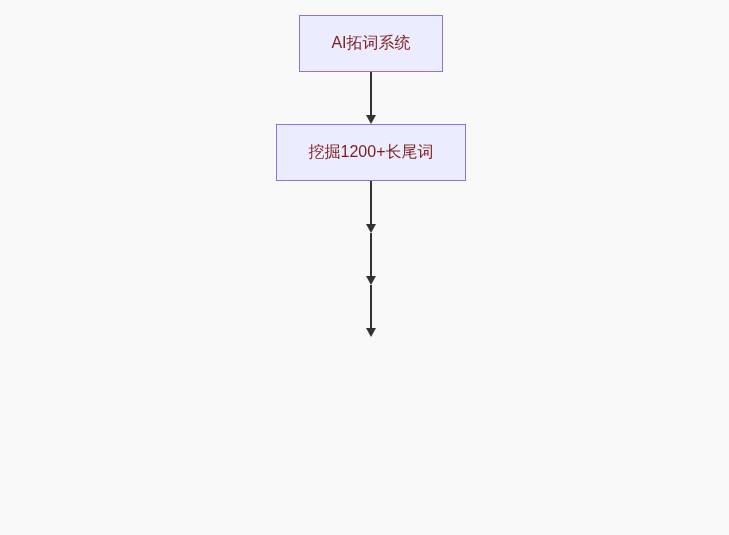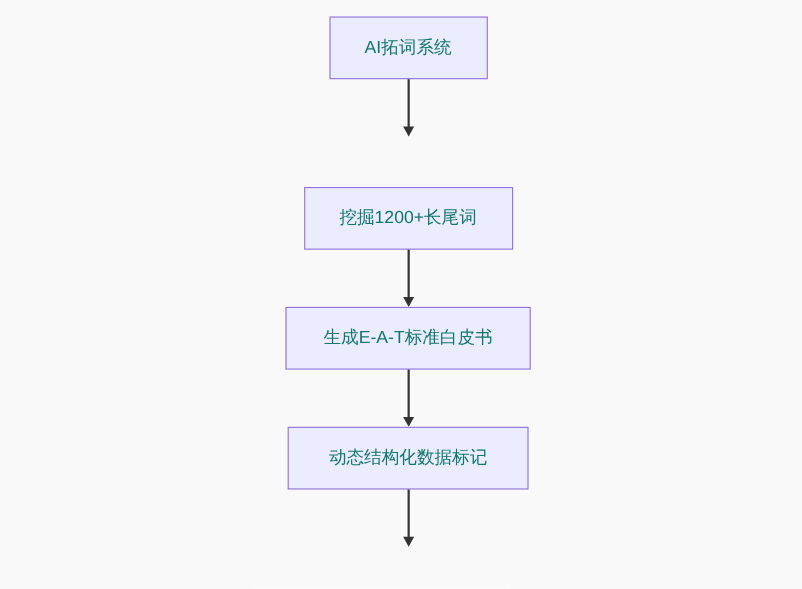--- a/index.html
+++ b/index.html
@@ -25,27 +25,27 @@
   }
   .node {
     box-sizing: border-box;
     height: 57px;
     padding: 0 28px;
     display: flex;
     align-items: center;
     justify-content: center;
     background: #ECECFF;
     border: 1px solid #9370DB;
-    color: #0f766e;
+    color: #7f1d1d;
     font-size: 16px;
     white-space: nowrap;
   }
   
   .node-0 { min-width: 144px; }
-  .node-1 { min-width: 190px; margin-top: 46px; }
+  .node-1 { min-width: 190px; }
   .node-2 { min-width: 223px; }
   .node-3 { min-width: 219px; }
   .node-4 { min-width: 236px; }
   .arrow {
     height: 52px;
     display: flex;
     flex-direction: column;
     align-items: center;
   }
   .arrow-line {
@@ -78,32 +78,26 @@
 
   <div class="node node-1">
     <span class="node-label">挖掘1200+长尾词</span>
   </div>
 
   <div class="arrow">
     <div class="arrow-line"></div>
     <div class="arrow-head"></div>
   </div>
 
-  <div class="node node-2">
-    <span class="node-label">生成E-A-T标准白皮书</span>
-  </div>
 
   <div class="arrow">
     <div class="arrow-line"></div>
     <div class="arrow-head"></div>
   </div>
 
-  <div class="node node-3">
-    <span class="node-label">动态结构化数据标记</span>
-  </div>
 
   <div class="arrow">
     <div class="arrow-line"></div>
     <div class="arrow-head"></div>
   </div>
 
 </div>
 </div>
 
 </body></html>

